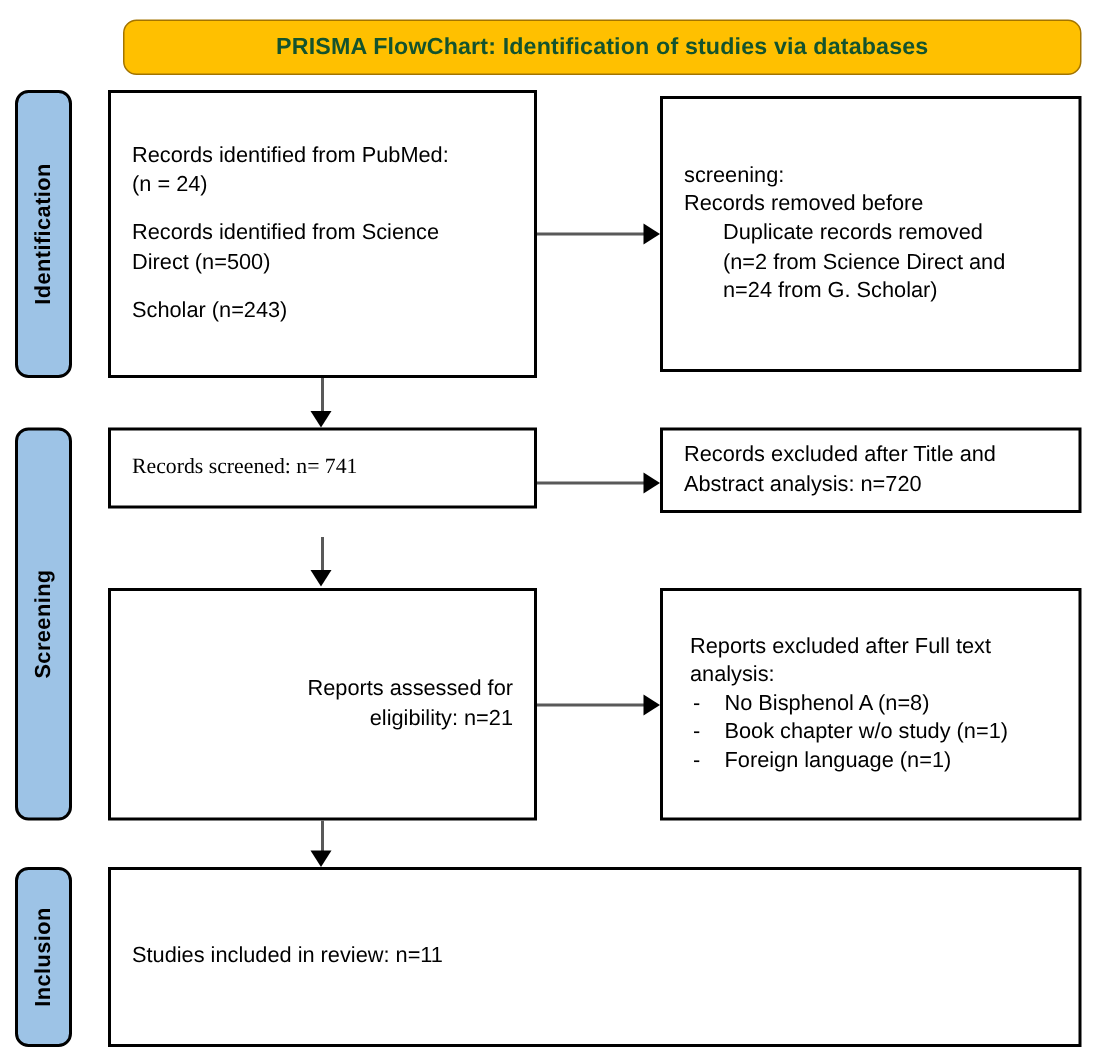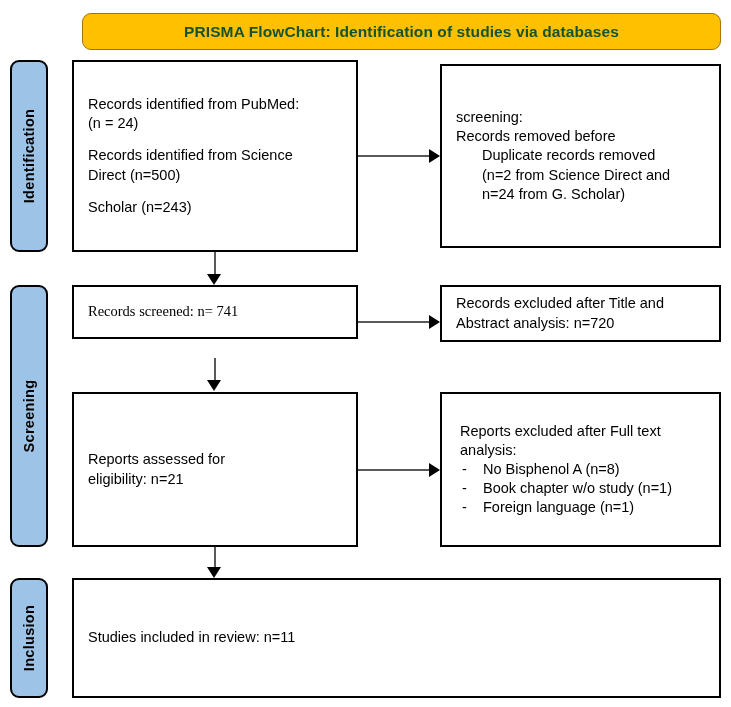--- a/index.html
+++ b/index.html
@@ -79,21 +79,21 @@
   }
   .flow-box p {
     margin: 0;
   }
   .para-gap { height: 13px; }
 
   .box-identified   { left: 72px;  top: 60px;  width: 286px; height: 192px; }
   .box-removed      { left: 440px; top: 64px;  width: 281px; height: 184px; }
   .box-screened     { left: 72px;  top: 285px; width: 286px; height: 54px; font-family: Liberation Serif, serif; }
   .box-excluded-ta  { left: 440px; top: 285px; width: 281px; height: 57px; }
-  .box-eligibility  { left: 72px;  top: 392px; width: 286px; height: 155px; }
+  .box-eligibility  { left: 72px;  top: 392px; width: 286px; height: 155px; align-items: flex-end; }
   .box-excluded-ft  { left: 440px; top: 392px; width: 281px; height: 155px; padding-left: 18px; }
   .box-included     { left: 72px;  top: 578px; width: 649px; height: 120px; }
 
   
   .indent-line {
     padding-left: 26px;
   }
 
   
   .reason-list {

